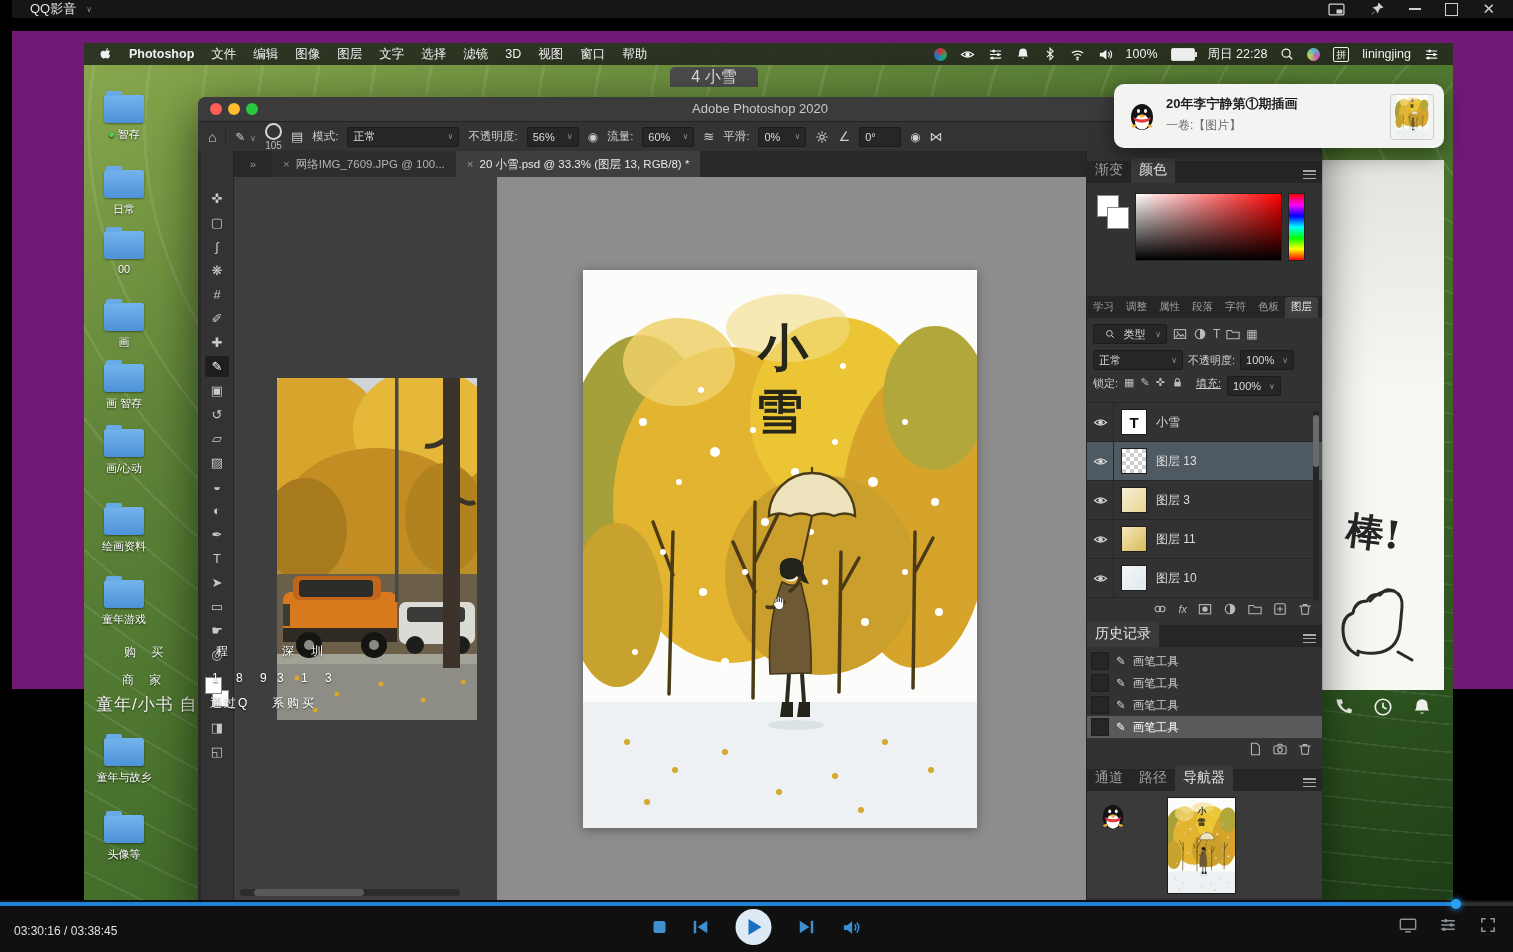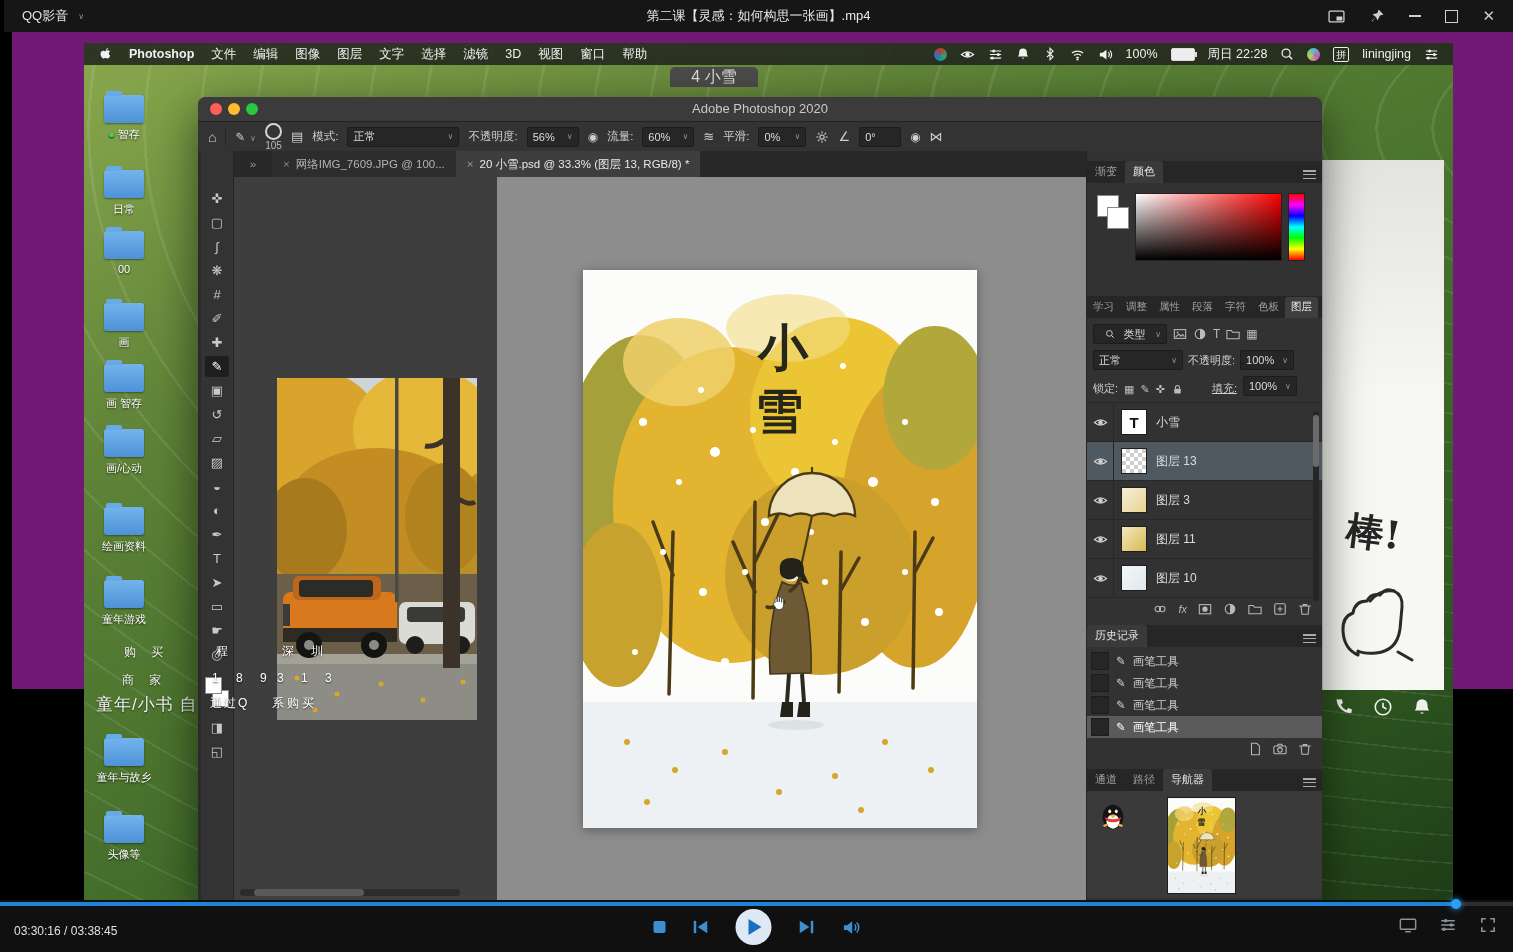--- a/index.html
+++ b/index.html
@@ -3,21 +3,21 @@
 <meta charset="utf-8">
 <style>
   html,body{margin:0;padding:0;background:#000;}
   .stage{position:relative;width:1513px;height:952px;background:#000;overflow:hidden;
          font-family:"Liberation Sans",sans-serif;color:#ddd;}
   .a{position:absolute;}
   svg{display:block;}
   .ic{display:inline-flex;align-items:center;justify-content:center;}
 
   
-  .titlebar{position:absolute;left:4px;top:0;right:0;height:32px;background:#161616;
+  .titlebar{position:absolute;left:12px;top:0;right:0;height:18px;background:#161616;
             display:flex;align-items:center;font-size:13px;color:#e3e3e3;z-index:60;}
   .tb-left{display:flex;align-items:center;gap:5px;padding-left:18px;}
   .tb-title{position:absolute;left:0;right:0;text-align:center;pointer-events:none;color:#e8e8e8;}
   .tb-icons{margin-left:auto;display:flex;align-items:center;gap:24px;padding-right:18px;color:#cfcfcf;}
   .controls{position:absolute;left:0;right:0;bottom:0;height:52px;background:#101010;z-index:60;}
   .ptrack{position:absolute;left:0;right:0;top:2px;height:4px;background:#2d2d2d;cursor:pointer;}
   .pfill{position:relative;height:100%;background:#1e82d6;}
   .pknob{position:absolute;right:-5px;top:-3px;width:10px;height:10px;border-radius:50%;
          background:#2aa0f2;box-shadow:0 0 6px #2aa0f2;}
   .ptime{position:absolute;left:14px;top:24px;font-size:12px;color:#e0e0e0;}
@@ -86,21 +86,21 @@
   .lpane{position:absolute;left:0;top:0;width:263px;bottom:0;background:#3e3e3e;border-right:1px solid #262626;}
   .cpane{position:absolute;left:263px;top:0;right:0;bottom:0;background:#8d8d8d;}
   .phototxt{position:absolute;color:#fff;font-size:12px;letter-spacing:7px;
      text-shadow:0 1px 2px rgba(0,0,0,.65);white-space:nowrap;z-index:3;}
   .hscroll{position:absolute;left:6px;bottom:4px;width:220px;height:7px;background:#2c2c2c;border-radius:4px;}
   .hscroll i{display:block;width:110px;height:7px;background:#5a5a5a;border-radius:4px;margin-left:14px;}
 
   
   .dock{position:absolute;right:0;top:0;width:235px;bottom:0;background:#323232;border-left:1px solid #252525;}
   .ptabstrip{display:flex;align-items:flex-end;background:#262626;height:22px;}
-  .ptab{padding:3px 8px 4px;font-size:11px;color:#9e9e9e;}
+  .ptab{padding:3px 8px 4px;font-size:14px;color:#9e9e9e;}
   .ptab.on{background:#3a3a3a;color:#e4e4e4;border-radius:3px 3px 0 0;}
   .minitab{padding:3px 6px 4px;font-size:10.5px;color:#9e9e9e;white-space:nowrap;}
   .minitab.on{background:#3e3e3e;color:#e8e8e8;border-radius:3px 3px 0 0;}
   .hmb{width:13px;height:9px;background:repeating-linear-gradient(#aaa 0 1.6px,transparent 1.6px 3.8px);margin:0 6px 4px auto;}
   .lrow{display:flex;align-items:center;height:38px;border-bottom:1px solid #272727;}
   .lrow.sel{background:#4e5962;}
   .eyebox{width:26px;display:flex;align-items:center;justify-content:center;color:#cfcfcf;
       border-right:1px solid #272727;align-self:stretch;}
   .thumb{width:26px;height:26px;margin-left:7px;border:1px solid #1d1d1d;box-sizing:border-box;}
   .checker{background-color:#fff;background-image:
@@ -368,21 +368,20 @@
 </defs>
 </svg>
 
 <div class="stage">
 
   <div class="titlebar">
     <div class="tb-left">
       <span>QQ影音</span>
       <span class="caret">∨</span>
     </div>
-    <div class="tb-title">第二课【灵感：如何构思一张画】.mp4</div>
     <div class="tb-icons">
       <span class="ic">
           <svg width="17" height="17">
             <use href="#i-pip"></use>
           </svg>
         </span>
       <span class="ic">
           <svg width="16" height="16">
             <use href="#i-pin"></use>
           </svg>
@@ -704,31 +703,31 @@
               <span class="psel" style="min-width:78px;">
                   <span>正常</span>
                   <span class="caret">∨</span>
                 </span>
               <span class="dimlbl">不透明度:</span>
               <span class="psel" style="min-width:42px;">
                   <span>100%</span>
                   <span class="caret">∨</span>
                 </span>
             </div>
-            <div style="display:flex;align-items:flex-end;gap:6px;padding:4px 6px 6px;border-bottom:1px solid #272727;">
+            <div style="display:flex;align-items:flex-start;gap:6px;padding:4px 6px 6px;border-bottom:1px solid #272727;">
               <span class="dimlbl">锁定:</span>
               <span style="color:#bbb;font-size:11px;">▦</span>
               <span style="color:#bbb;font-size:11px;">✎</span>
               <span style="color:#bbb;font-size:11px;">✜</span>
               <span class="ic" style="color:#bbb;">
                   <svg width="13" height="13">
                     <use href="#i-lock"></use>
                   </svg>
                 </span>
-              <span class="dimlbl" style="margin-left:22px;text-decoration:underline;">填充:</span>
+              <span class="dimlbl" style="margin-left:6px;text-decoration:underline;">填充:</span>
               <span class="psel" style="min-width:42px;">
                   <span>100%</span>
                   <span class="caret">∨</span>
                 </span>
             </div>
 
             <div class="lrow">
               <span class="eyebox">
                   <svg width="15" height="15">
                     <use href="#i-eye"></use>
@@ -869,20 +868,32 @@
             <div style="position:relative;height:107px;background:#3a3a3a;">
               <svg class="a" style="left:80px;top:6px;border:1px solid #1d1d1d;" width="67" height="95">
                   <use href="#poster"></use>
                 </svg>
             </div>
           </div>
         </div>
       </div>
     </div>
 
+    <div class="notif">
+      <svg class="a" style="left:12px;top:16px;" width="32" height="32">
+          <use href="#i-qq"></use>
+        </svg>
+      <div class="notif-title">20年李宁静第①期插画</div>
+      <div class="notif-msg">一卷:【图片】</div>
+      <div class="notif-thumb">
+        <svg width="42" height="44" viewBox="0 0 394 412" preserveAspectRatio="xMidYMid slice">
+            <use href="#poster"></use>
+          </svg>
+      </div>
+    </div>
 
     <div class="sketchwin">
       <div class="bang">棒!</div>
       <svg class="a" style="left:6px;top:400px;" width="100" height="110">
           <use href="#i-hand-sketch"></use>
         </svg>
     </div>
     <div class="deskicons">
       <span class="ic">
           <svg width="20" height="20">

